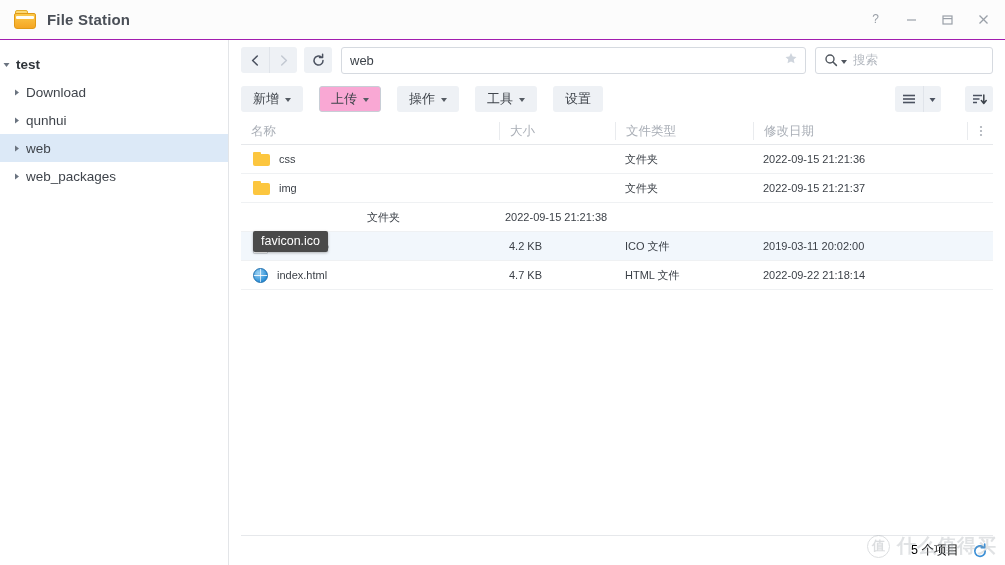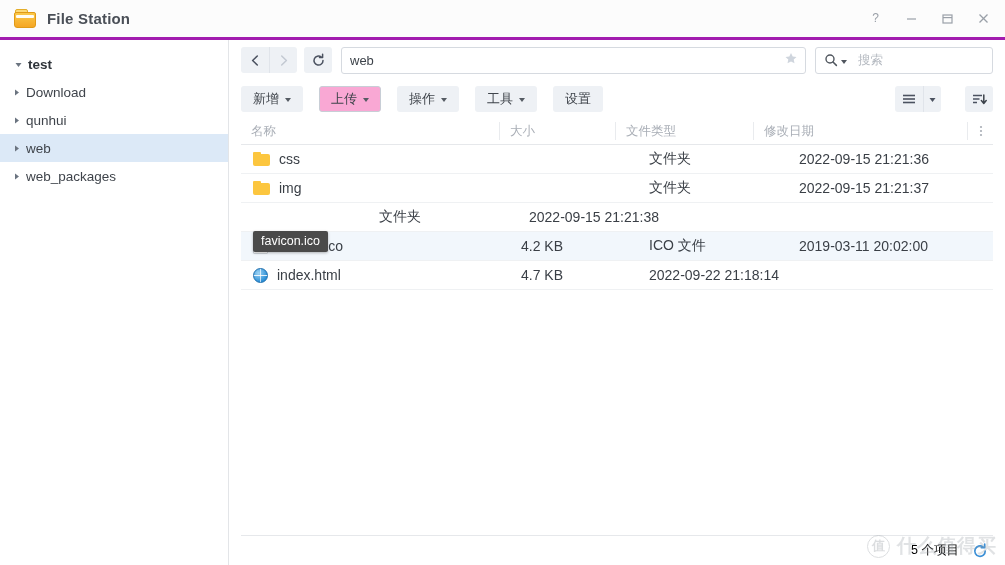--- a/index.html
+++ b/index.html
@@ -15,21 +15,21 @@
     width: 1005px; height: 565px;
     background: #ffffff;
     display: flex; flex-direction: column;
   }
 
   
   .titlebar {
     height: 40px; flex: 0 0 40px;
     display: flex; align-items: center;
     background: #fcfcfc;
-    border-bottom: 3px solid #a21caf;
+    border-bottom: 1px solid #a21caf;
     padding: 0 4px 0 14px;
   }
   .app-icon {
     width: 22px; height: 19px; position: relative; margin-right: 11px;
   }
   .app-icon .back {
     position: absolute; left: 0; top: 3px; width: 22px; height: 16px;
     background: linear-gradient(#fbc94a, #f5a623);
     border-radius: 2px 2px 3px 3px;
     border: 1px solid #e09a17;
@@ -61,21 +61,21 @@
   
   .sidebar {
     width: 229px; flex: 0 0 229px;
     background: #ffffff;
     border-right: 1px solid #e3e5e8;
     padding-top: 10px;
     overflow: hidden;
   }
   .tree-item {
     height: 28px; display: flex; align-items: center;
-    padding-left: 14px; font-size: 13.5px; color: #3f444b;
+    padding-left: 2px; font-size: 13.5px; color: #3f444b;
     cursor: default; white-space: nowrap;
   }
   .tree-item.root { font-weight: bold; color: #2f343a; }
   .tree-item.child { padding-left: 12px; }
   .tree-item.selected { background: #dce9f7; }
   .caret {
     width: 14px; flex: 0 0 14px; display: inline-flex;
     align-items: center; justify-content: flex-start; color: #6b7480;
   }
   .caret svg { display:block; }
@@ -112,21 +112,21 @@
     width: 178px; flex: 0 0 178px; height: 27px;
     border: 1px solid #d6dae0; border-radius: 3px; background: #fff;
     display: flex; align-items: center; padding: 0 8px; gap: 3px;
   }
   .searchbox .sicon { color: #50565e; display: flex; align-items: center; }
   .searchbox .scaret {
     width: 0; height: 0; border-left: 3.5px solid transparent;
     border-right: 3.5px solid transparent; border-top: 4px solid #50565e;
     margin-top: 3px;
   }
-  .searchbox .sph { font-size: 12.5px; color: #b4b9c0; margin-left: 8px; }
+  .searchbox .sph { font-size: 12.5px; color: #b4b9c0; margin-left: 3px; }
 
   
   .toolbar {
     height: 38px; flex: 0 0 38px; display: flex; align-items: center;
     padding: 0 12px; gap: 16px;
   }
   .tbtn {
     height: 26px; padding: 0 11px; border-radius: 3px;
     background: #eef1f5; border: 1px solid transparent;
     display: flex; align-items: center; gap: 6px;
@@ -174,21 +174,21 @@
   .col-date { flex: 1 1 auto; }
   .col-menu {
     width: 26px; flex: 0 0 26px; display: flex; align-items: center;
     justify-content: center; color: #a9aeb6; font-size: 13px;
     border-left: 1px solid #e9ebee; height: 18px;
   }
   .rows { flex: 1 1 auto; overflow: hidden; }
   .row {
     height: 29px; display: flex; align-items: center;
     border-bottom: 1px solid #eff1f3;
-    font-size: 14px; color: #3a3f46; cursor: default; gap: 12px;
+    font-size: 11px; color: #3a3f46; cursor: default;
   }
   .row.hl { background: #f2f7fc; }
   .cell { padding-left: 10px; display: flex; align-items: center; overflow: hidden; white-space: nowrap; }
   .cell.name { gap: 9px; padding-left: 12px; }
   .icon-folder {
     width: 17px; height: 14px; flex: 0 0 17px; position: relative;
   }
   .icon-folder .fb {
     position: absolute; left: 0; top: 2px; width: 17px; height: 12px;
     background: #fcc63f; border-radius: 1px 2px 2px 2px;
@@ -500,20 +500,21 @@
             <div class="cell col-date">2019-03-11 20:02:00</div>
             <div class="col-menu" style="border-left:none"></div>
           </div>
 
           <div class="row">
             <div class="cell name col-name">
               <span class="icon-globe"></span>
               <span>index.html</span>
             </div>
             <div class="cell col-size">4.7 KB</div>
+            <div class="cell col-type">HTML 文件</div>
             <div class="cell col-date">2022-09-22 21:18:14</div>
             <div class="col-menu" style="border-left:none"></div>
           </div>
 
         </div>
 
         <div class="tooltip" style="left:24px; top:113px;">favicon.ico</div>
 
       </div>
 

